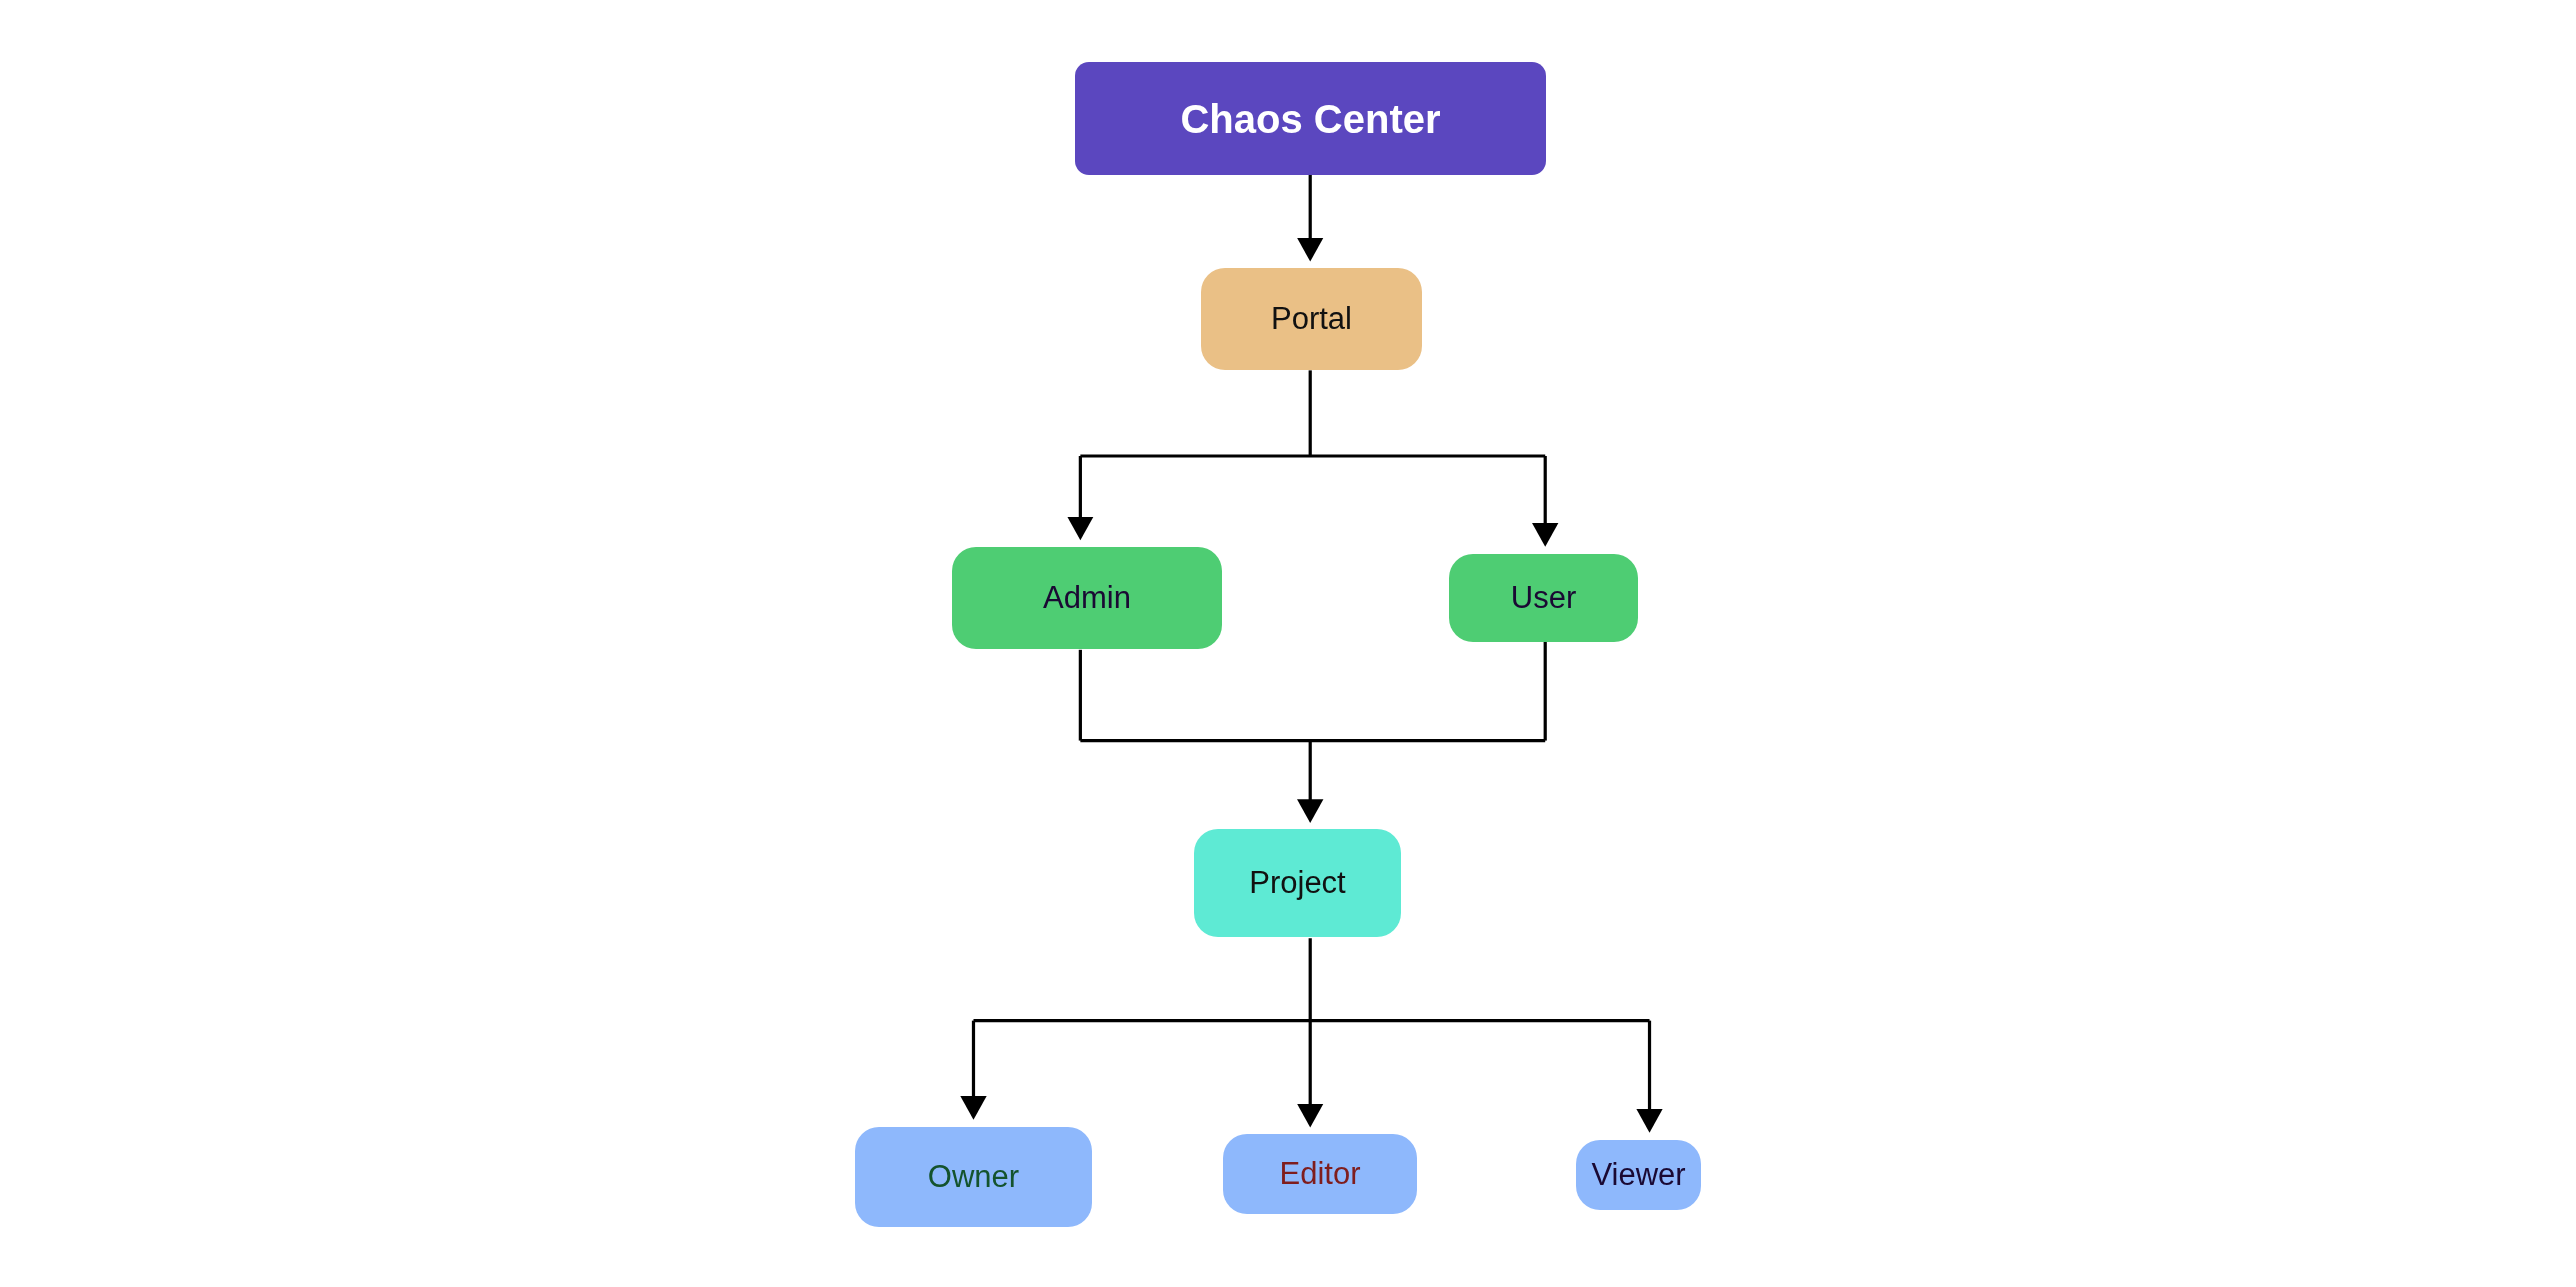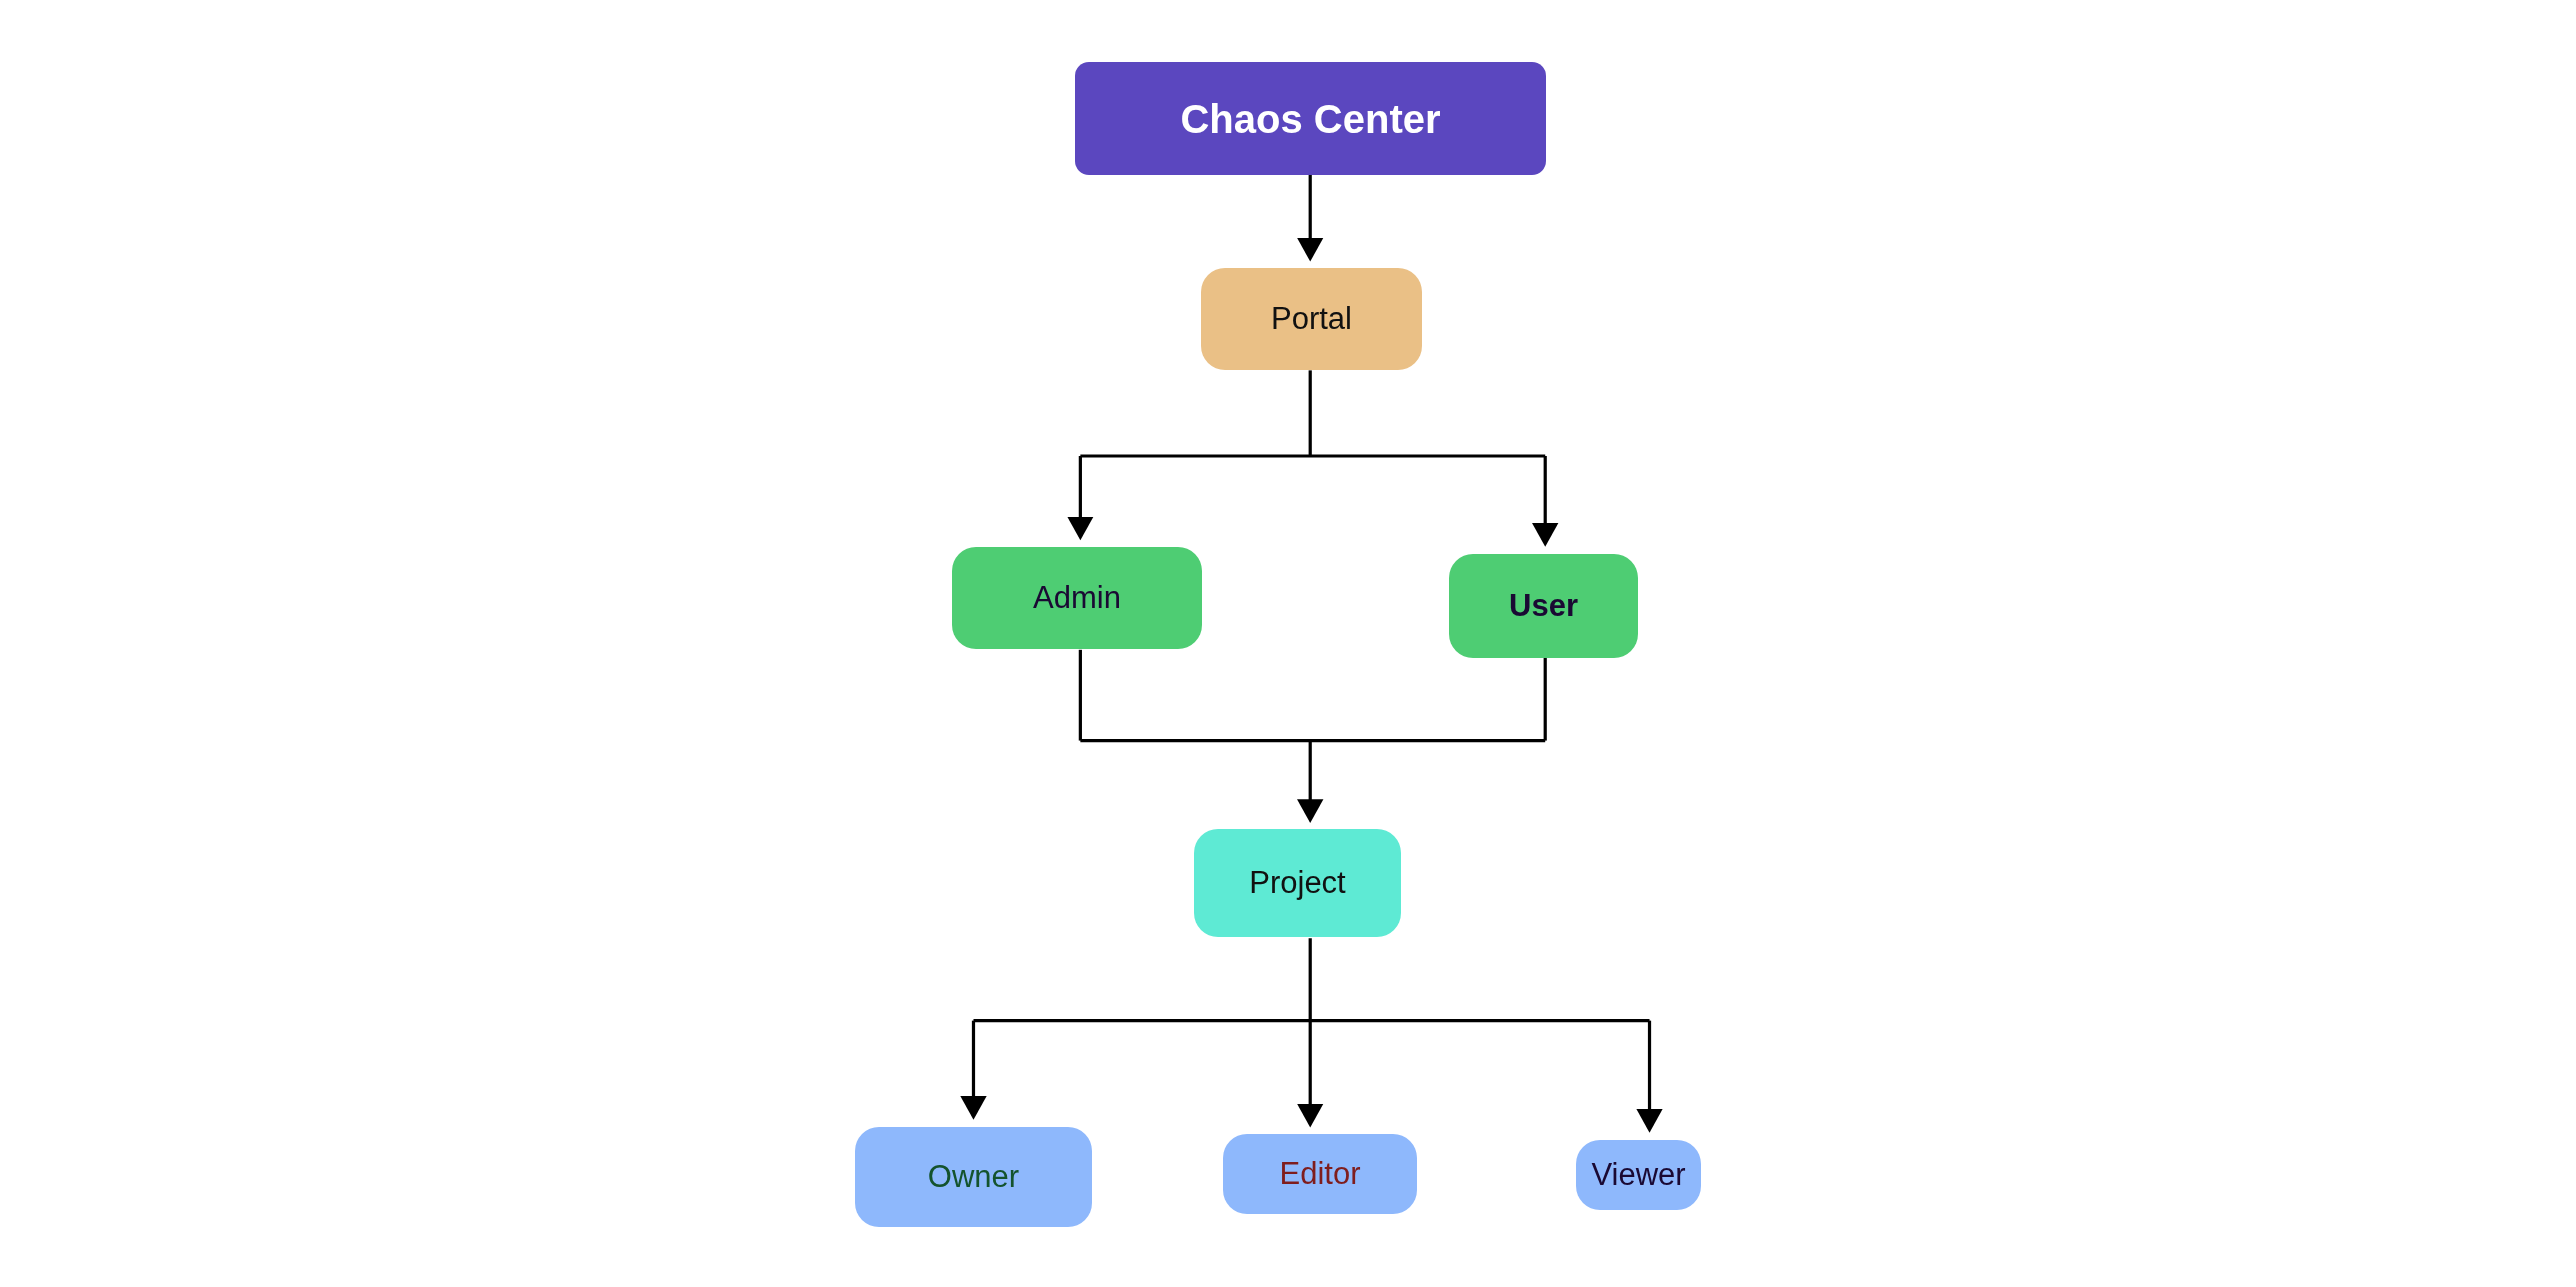--- a/index.html
+++ b/index.html
@@ -58,33 +58,33 @@
   .node-portal {
     left: 1201px;  top: 268px;
     width: 221px;  height: 102px;
     background: #eac086;
     color: #111111;
     font-size: 31px;
     font-weight: 400;
   }
   .node-admin {
     left: 952px;  top: 547px;
-    width: 250px;  height: 102px;
+    width: 270px;  height: 102px;
     background: #4ecd73;
     color: #1a0933;
     font-size: 31px;
     font-weight: 400;
   }
   .node-user {
     left: 1449px;  top: 554px;
-    width: 189px;  height: 104px;
+    width: 189px;  height: 88px;
     background: #4ecd73;
     color: #1a0933;
     font-size: 31px;
-    font-weight: 700;
+    font-weight: 400;
   }
   .node-project {
     left: 1194px;  top: 829px;
     width: 207px;  height: 108px;
     background: #5eead4;
     color: #111111;
     font-size: 31px;
     font-weight: 400;
   }
   .node-owner {

